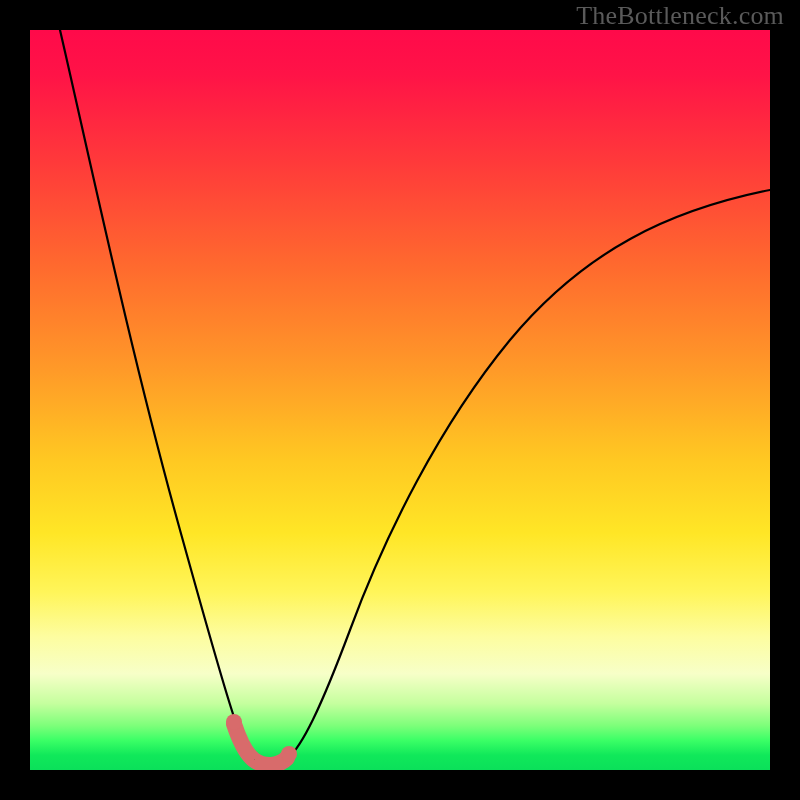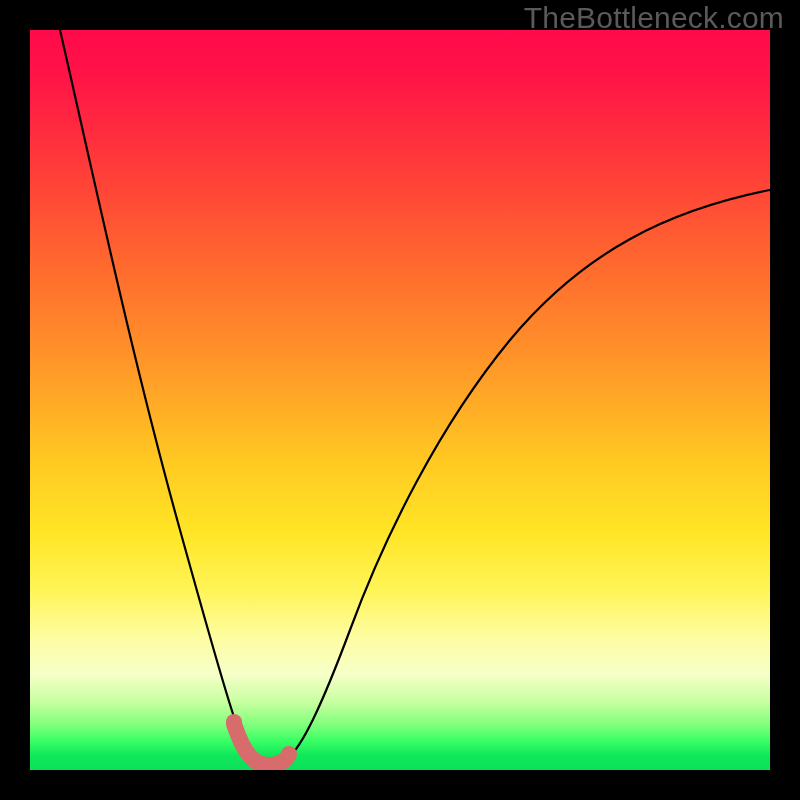--- a/index.html
+++ b/index.html
@@ -13,22 +13,22 @@
   .frame {
     position: absolute;
     left: 0; top: 0;
     width: 800px; height: 800px;
     background: #000;
   }
   .watermark {
     position: absolute;
     top: 1px;
     right: 16px;
-    font-family: Liberation Sans, sans-serif;
-    font-size: 30px;
+    font-family: Liberation Serif, serif;
+    font-size: 26px;
     color: #5a5a5a;
     letter-spacing: 0.2px;
     font-weight: 400;
   }
   .plot {
     position: absolute;
     left: 30px;
     top: 30px;
     width: 740px;
     height: 740px;

